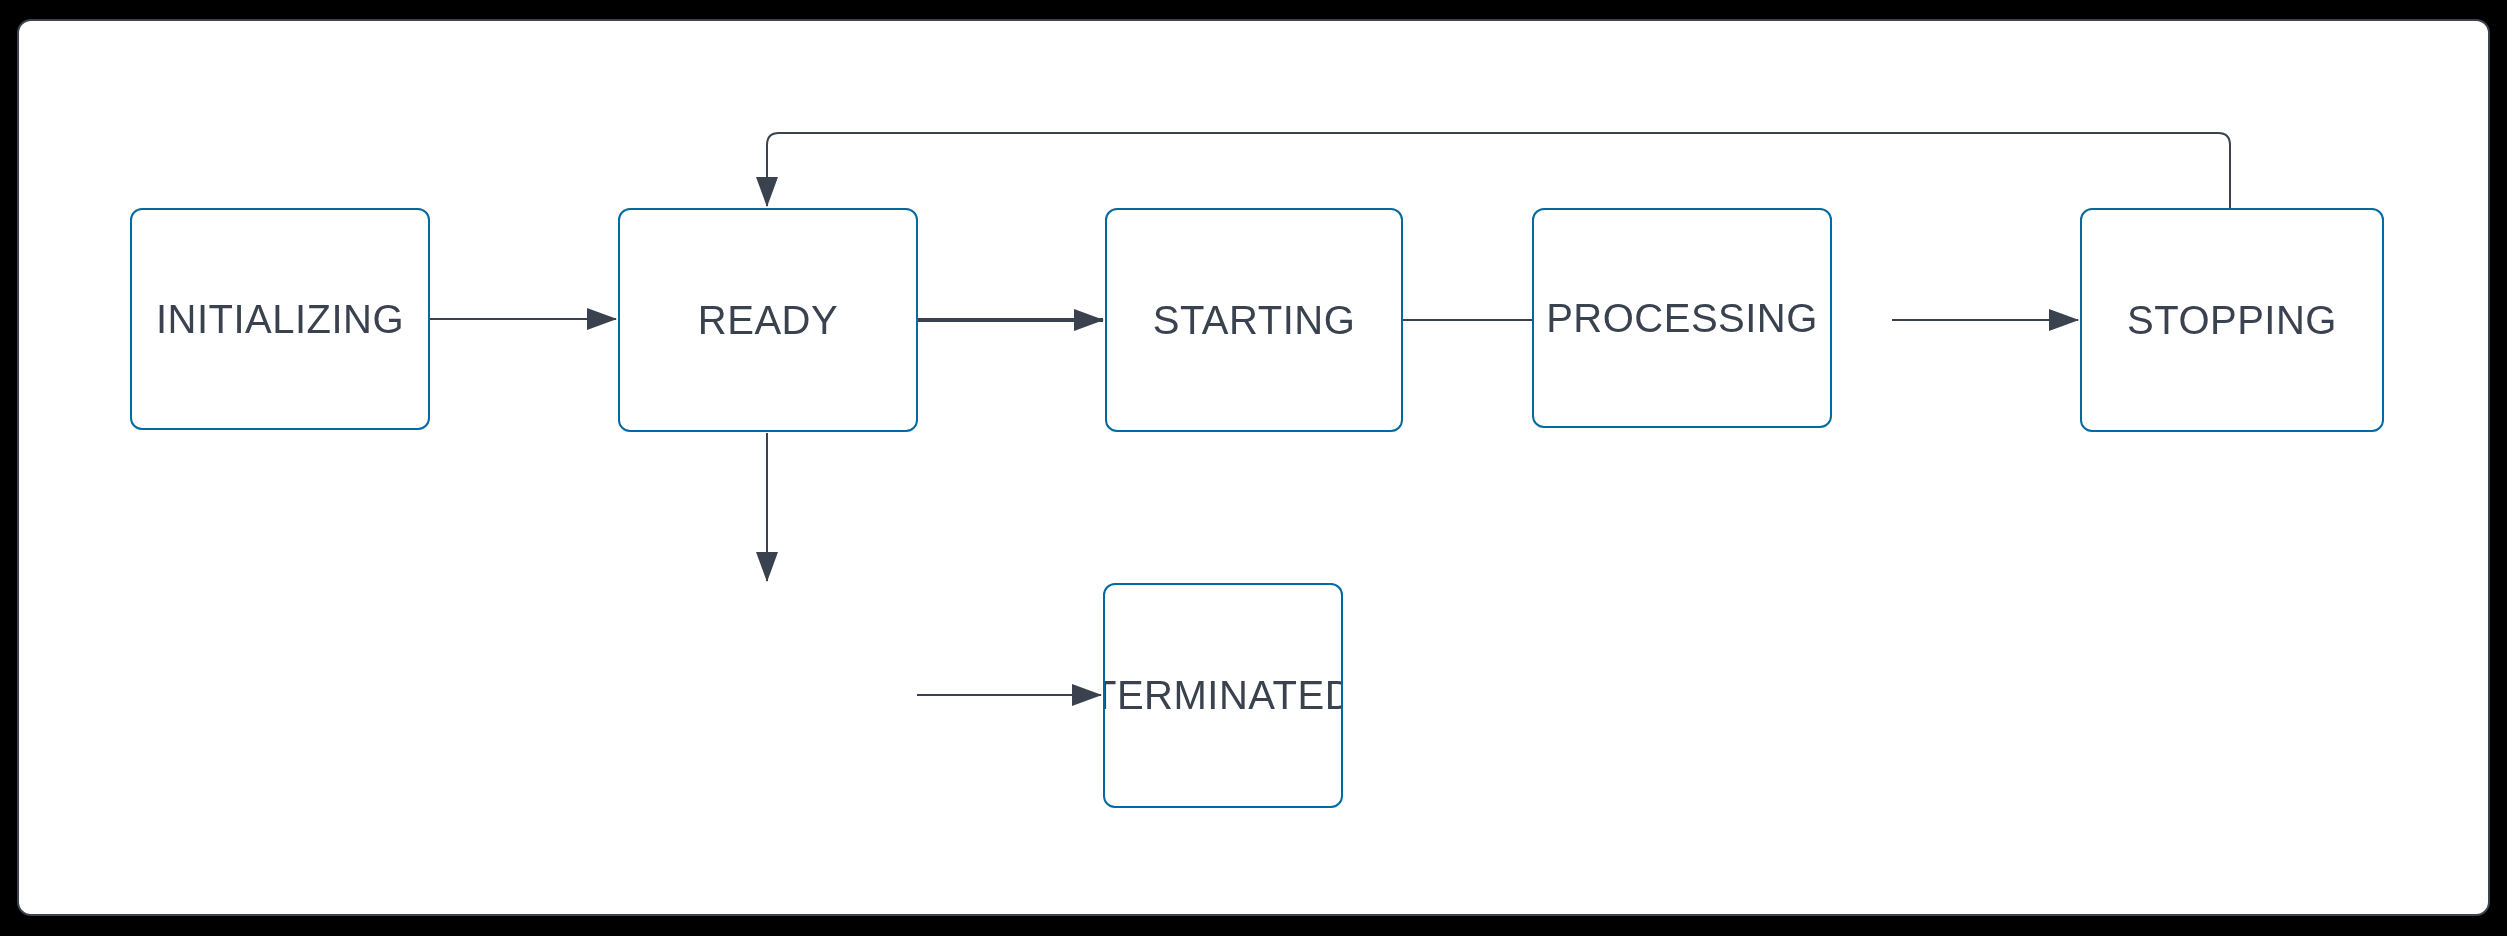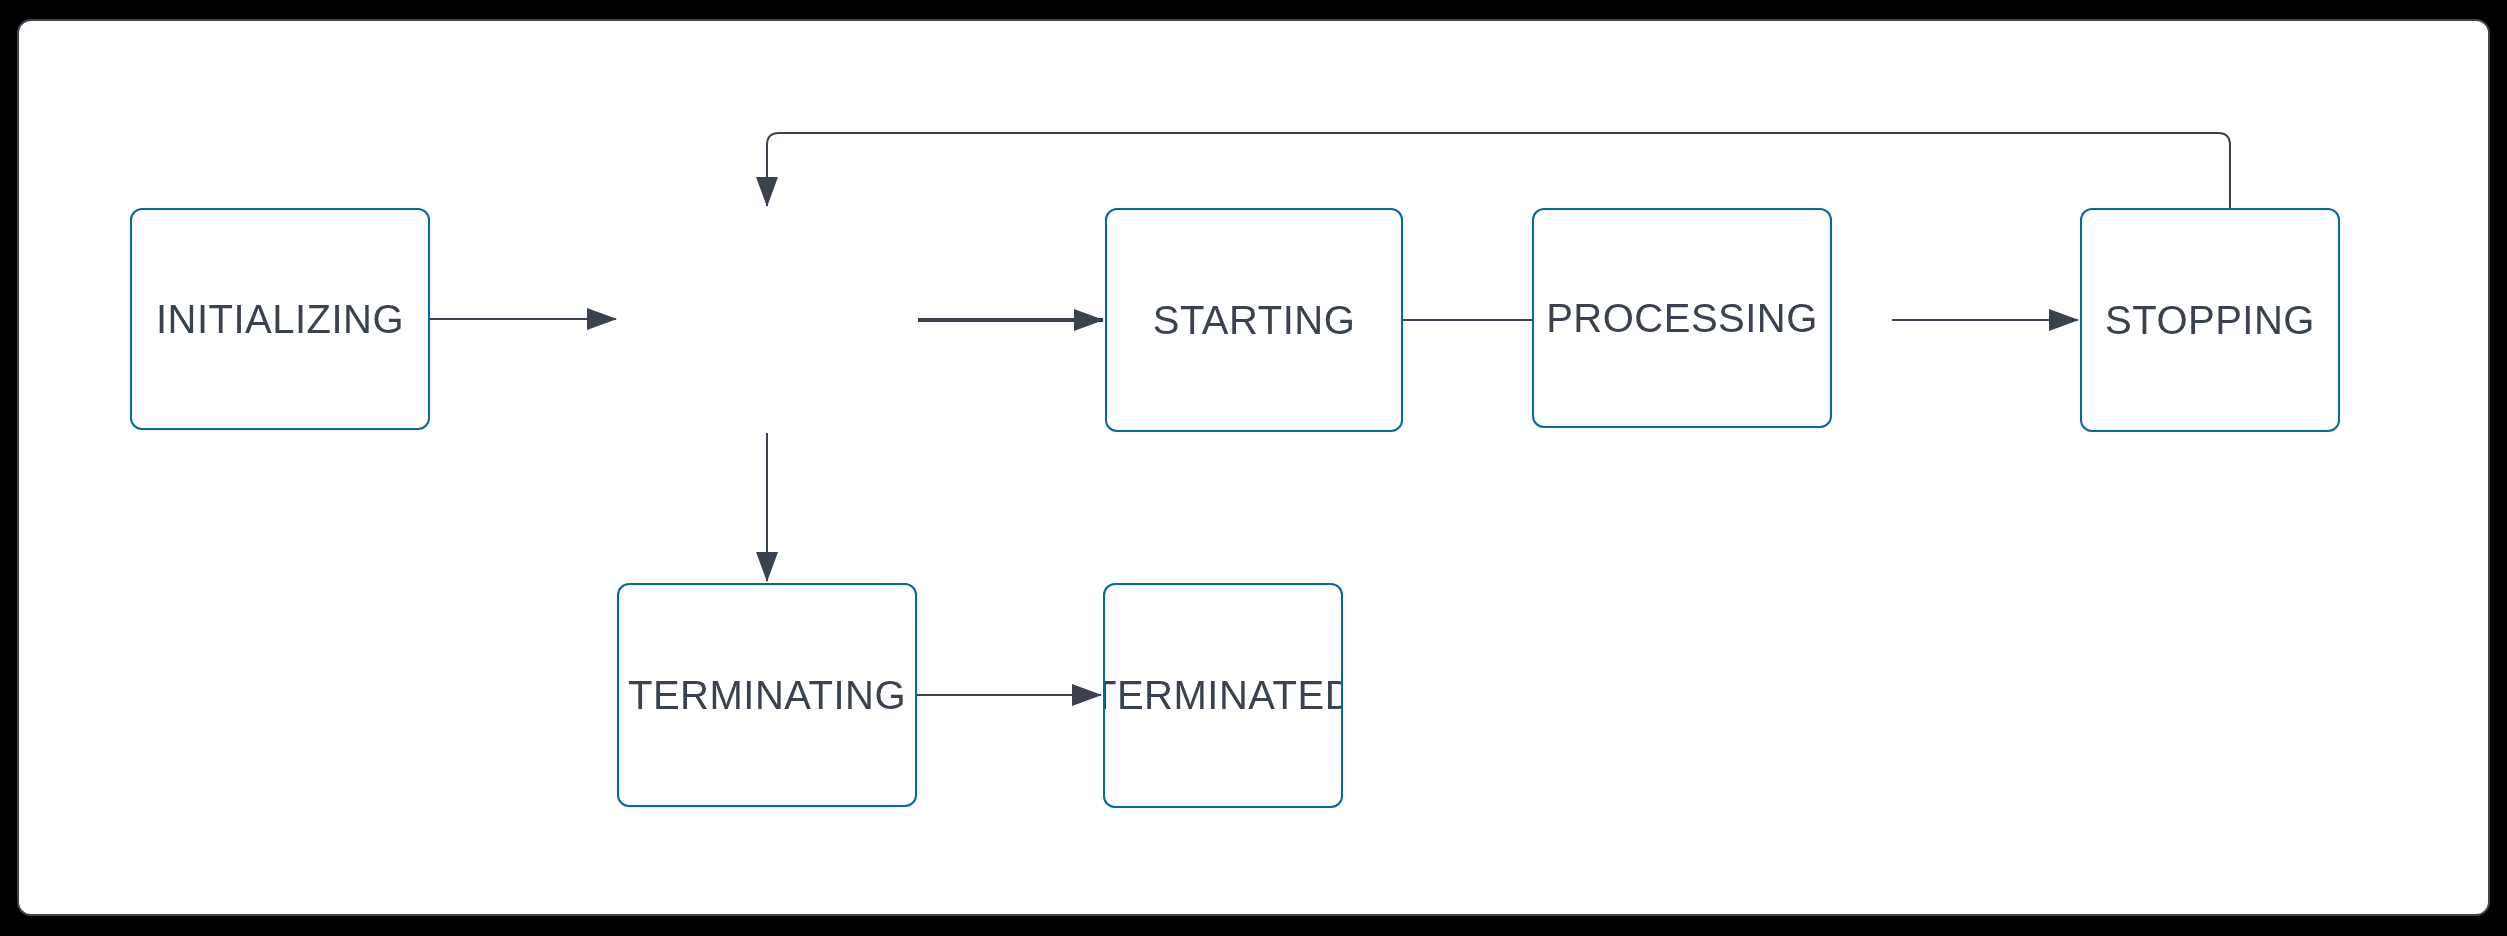--- a/index.html
+++ b/index.html
@@ -49,21 +49,21 @@
     font-weight: 400;
     letter-spacing: 0.5px;
     white-space: nowrap;
     overflow: hidden;
   }
   
   .n-initializing { left: 130px;  top: 208px; width: 300px; height: 222px; }
   .n-ready        { left: 618px;  top: 208px; width: 300px; height: 224px; }
   .n-starting     { left: 1105px; top: 208px; width: 298px; height: 224px; }
   .n-processing   { left: 1532px; top: 208px; width: 300px; height: 220px; }
-  .n-stopping     { left: 2080px; top: 208px; width: 260px; height: 224px; }
+  .n-stopping     { left: 2080px; top: 208px; width: 304px; height: 224px; }
   
   .n-terminating  { left: 617px;  top: 583px; width: 300px; height: 224px; }
   .n-terminated   { left: 1103px; top: 583px; width: 240px; height: 225px; }
 </style>
 </head>
 <body>
 
 <div class="stage">
 
   <div class="canvas"></div>
@@ -85,24 +85,24 @@
 
     <path d="M2230,208 L2230,145 Q2230,133 2218,133 L779,133 Q767,133 767,145 L767,206" fill="none" stroke="#3A424F" stroke-width="2" marker-end="url(#arrow)"></path>
 
     <line x1="767" y1="433" x2="767" y2="581" stroke="#3A424F" stroke-width="2" marker-end="url(#arrow)"></line>
 
     <line x1="917" y1="695" x2="1101" y2="695" stroke="#3A424F" stroke-width="2" marker-end="url(#arrow)"></line>
   </svg>
 
   <div class="node n-initializing">INITIALIZING</div>
 
+  <div class="node n-ready">READY</div>
 
   <div class="node n-starting">STARTING</div>
 
   <div class="node n-processing">PROCESSING</div>
 
   <div class="node n-stopping">STOPPING</div>
 
-  <div class="node n-terminating">TERMINATING</div>
 
   <div class="node n-terminated">TERMINATED</div>
 
 </div>
 
 </body></html>

